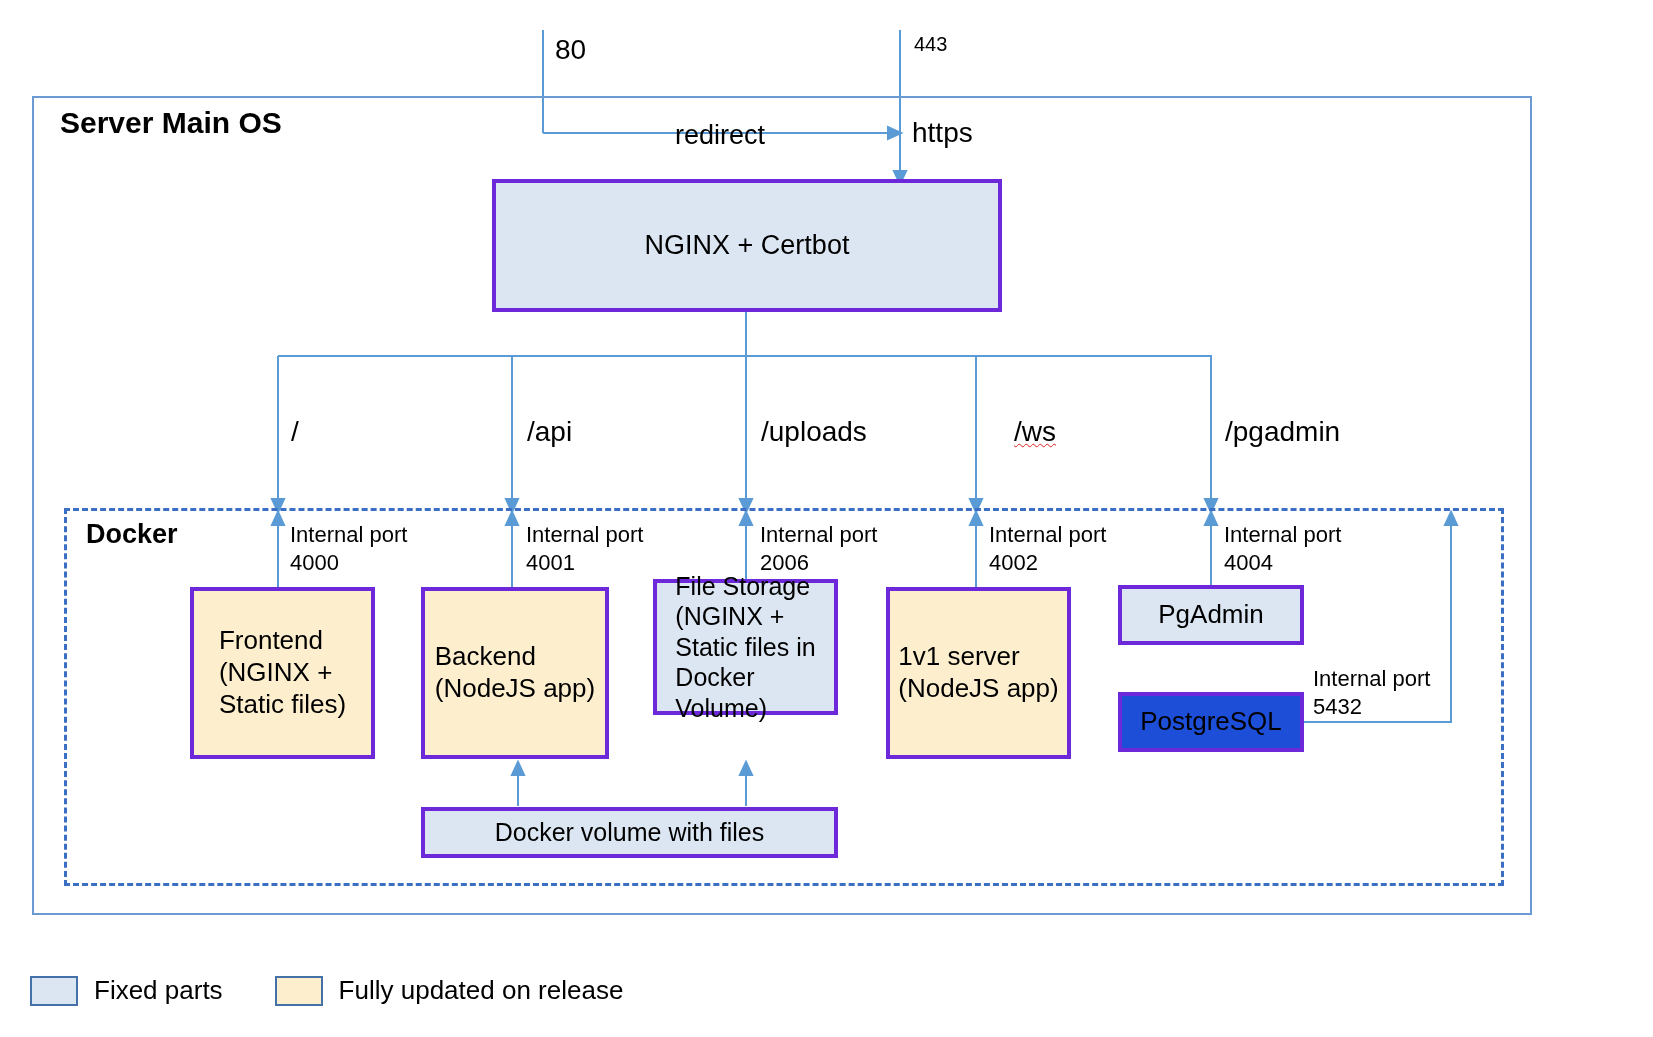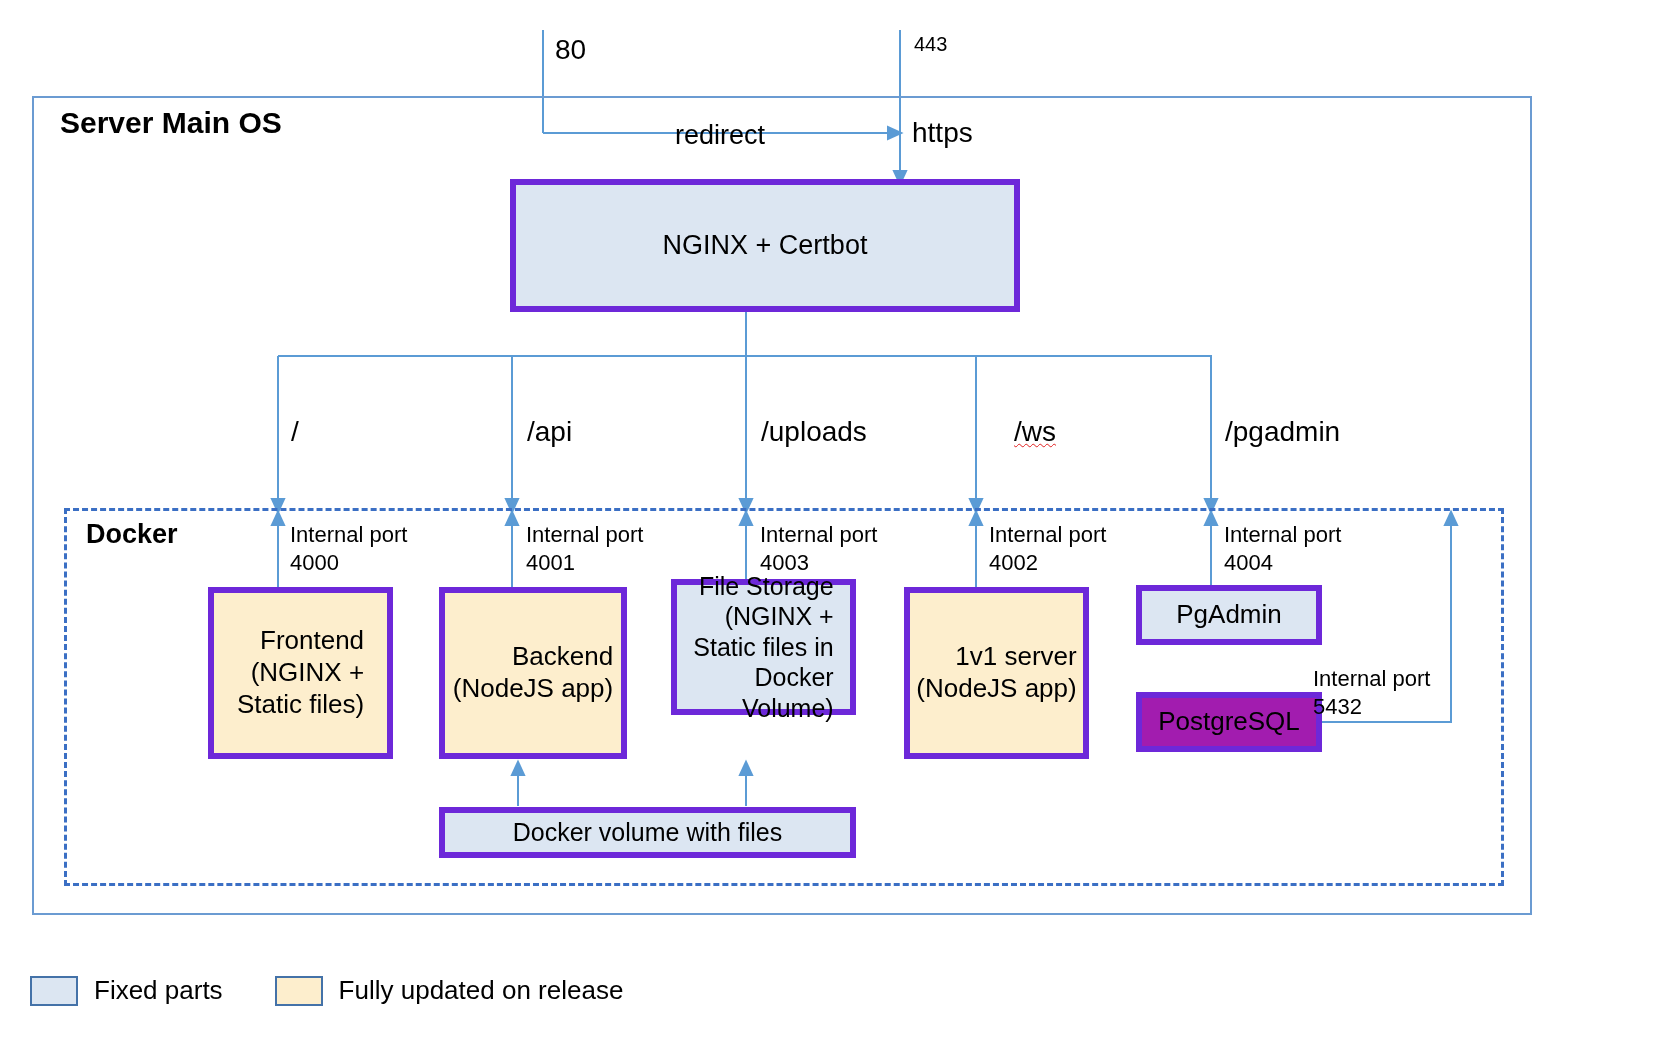--- a/index.html
+++ b/index.html
@@ -21,33 +21,32 @@
   #wires {
     position: absolute;
     left: 0; top: 0;
     width: 1653px;
     height: 1037px;
     pointer-events: none;
   }
   .node {
     position: absolute;
     box-sizing: border-box;
-    border: 6px solid #6d28d9;
+    border: 4px solid #6d28d9;
     display: flex;
     align-items: center;
     justify-content: center;
-    text-align: right;
+    text-align: left;
     line-height: 1.22;
     white-space: pre-line;
     z-index: 3;
-    margin-left: 18px;
   }
   .fill-blue   { background: #dce6f2; }
   .fill-yellow { background: #fdeecd; }
-  .fill-gray   { background: #a21caf; }
+  .fill-gray   { background: #1d4ed8; }
 
   .outer-os {
     position: absolute;
     box-sizing: border-box;
     border: 2px solid #6b9bd2;
     background: transparent;
     z-index: 1;
   }
   .docker-box {
     position: absolute;
@@ -164,21 +163,21 @@
   <div class="node fill-blue" style="left:492px; top:179px; width:510px; height:133px; font-size:27px;">NGINX + Certbot</div>
 
   <div class="lbl" style="left:291px; top:414px; font-size:28px;">/</div>
   <div class="lbl" style="left:527px; top:414px; font-size:28px;">/api</div>
   <div class="lbl" style="left:761px; top:414px; font-size:28px;">/uploads</div>
   <div class="lbl spell" style="left:990px; top:414px; font-size:28px;">/ws</div>
   <div class="lbl" style="left:1225px; top:414px; font-size:28px;">/pgadmin</div>
 
   <div class="lbl" style="left:290px; top:521px; font-size:22px;"><span>Internal port</span><br><span>4000</span></div>
   <div class="lbl" style="left:526px; top:521px; font-size:22px;"><span>Internal port</span><br><span>4001</span></div>
-  <div class="lbl" style="left:760px; top:521px; font-size:22px;"><span>Internal port</span><br><span>4003</span></div>
+  <div class="lbl" style="left:760px; top:521px; font-size:22px;"><span>Internal port</span><br><span>2006</span></div>
   <div class="lbl" style="left:989px; top:521px; font-size:22px;"><span>Internal port</span><br><span>4002</span></div>
   <div class="lbl" style="left:1224px; top:521px; font-size:22px;"><span>Internal port</span><br><span>4004</span></div>
 
   <div class="node fill-yellow" style="left:190px; top:587px; width:185px; height:172px; font-size:26px;">Frontend
 (NGINX +
 Static files)</div>
 
   <div class="node fill-yellow" style="left:421px; top:587px; width:188px; height:172px; font-size:26px;">Backend
 (NodeJS app)</div>
 

